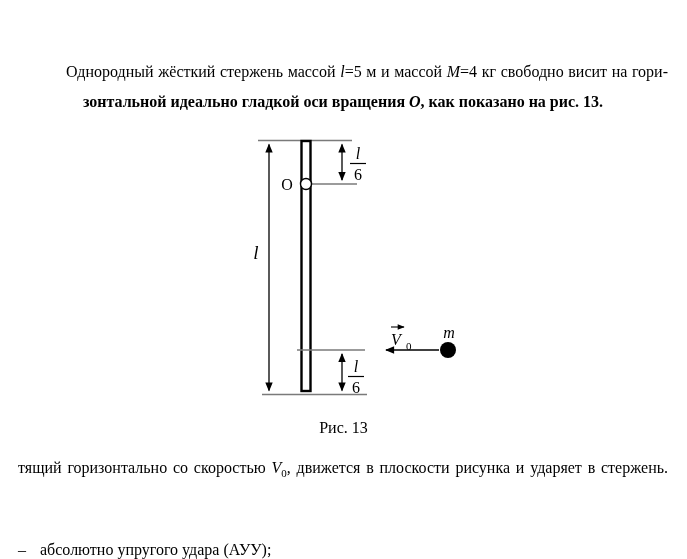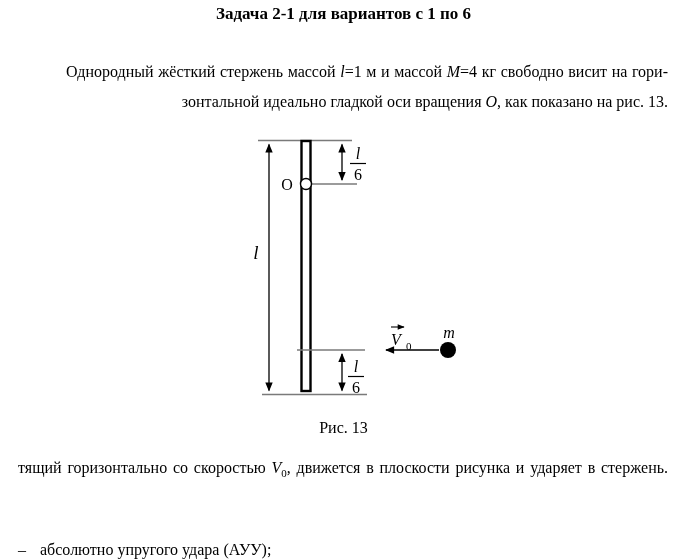--- a/index.html
+++ b/index.html
@@ -8,21 +8,21 @@
     font-family:"Liberation Serif", serif; color:#000; overflow:hidden;
   }
   .title {
     position:absolute; top:4px; left:0; width:100%;
     text-align:center; font-weight:bold; font-size:17px;
   }
   .para { position:absolute; left:18px; width:650px; font-size:16px; }
   .para1 { top:57px; line-height:30px; }
   .para2 { top:454px; line-height:28px; }
   .jline { text-align:justify; text-align-last:justify; }
-  .line  { text-align:right; }
+  .line  { text-align:center;font-weight:bold; }
   .indent { text-indent:48px; }
   .it { font-style:italic; }
   sub { font-size:11px; line-height:0; }
   .caption { position:absolute; top:419px; left:0; width:687px; text-align:center; font-size:16px; }
   .bullet-line { position:absolute; top:536px; left:18px; width:650px; font-size:16px; line-height:28px; }
   .bullet-marker { display:inline-block; width:22px; }
   .fig { position:absolute; left:0; top:130px; }
   .fig .guide { stroke:#7a7a7a; stroke-width:1.4; fill:none; }
   .fig .rod { fill:#ffffff; stroke:#000; stroke-width:2.4; }
   .fig .pivot { fill:#ffffff; stroke:#000; stroke-width:1.4; }
@@ -35,24 +35,23 @@
   .fig .svg-it { font-style:italic; }
   .fig .lbl-l { font-size:19px; }
   .fig .sub0 { font-size:11px; }
   .fig marker path { fill:#000; stroke:none; }
 </style>
 </head>
 <body>
 
 <div class="page">
 
-  <div class="title">Задача 2-1 для вариантов с 1 по 6</div>
 
   <div class="para para1">
-    <div class="jline indent"><span>Однородный жёсткий стержень массой </span><span class="it">l</span><span>=1 м и массой </span><span class="it">M</span><span>=4 кг свободно висит на гори-</span></div>
+    <div class="jline indent"><span>Однородный жёсткий стержень массой </span><span class="it">l</span><span>=5 м и массой </span><span class="it">M</span><span>=4 кг свободно висит на гори-</span></div>
     <div class="line"><span>зонтальной идеально гладкой оси вращения </span><span class="it">О</span><span>, как показано на рис. 13.</span></div>
   </div>
 
   <svg class="fig" width="500" height="285" viewBox="0 130 500 285">
     <defs>
       <marker id="ah" viewBox="0 0 10 10" refX="9" refY="5" markerUnits="userSpaceOnUse" markerWidth="11" markerHeight="9" orient="auto-start-reverse">
         <path d="M0,0.9 L10,5 L0,9.1 z"></path>
       </marker>
       <marker id="ahs" viewBox="0 0 10 10" refX="9" refY="5" markerUnits="userSpaceOnUse" markerWidth="8" markerHeight="7" orient="auto-start-reverse">
         <path d="M0,0.9 L10,5 L0,9.1 z"></path>

